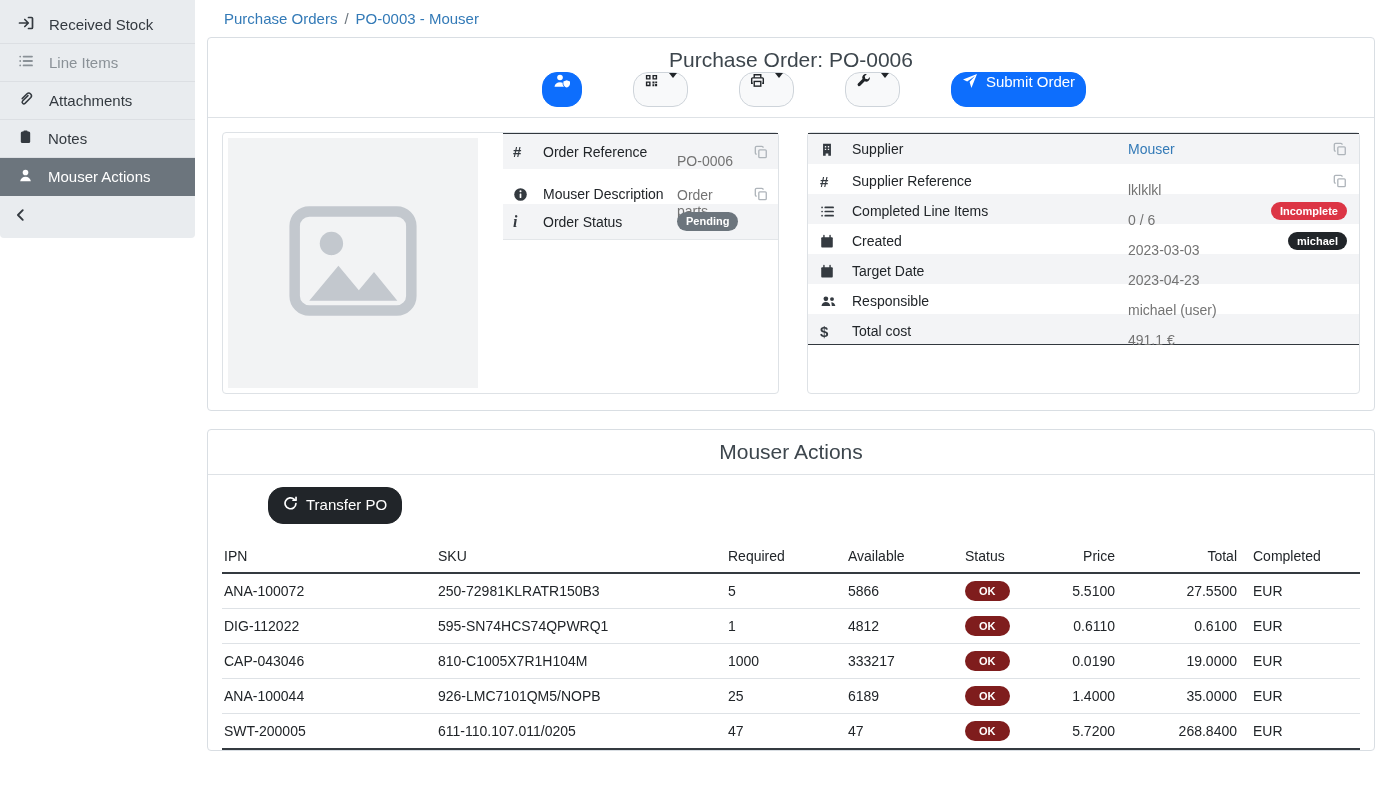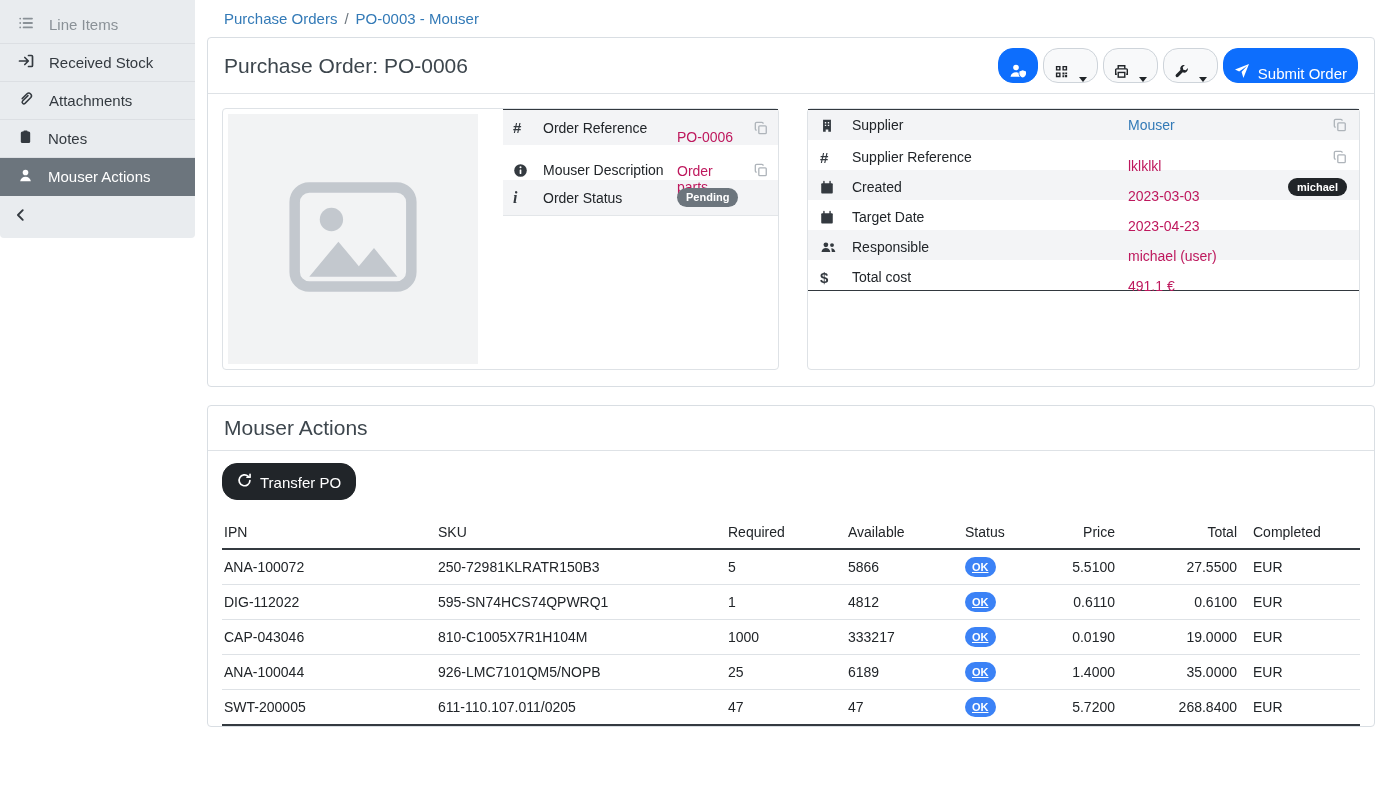--- a/index.html
+++ b/index.html
@@ -20,27 +20,27 @@
     color: #343a40; cursor: pointer; }
 
   
   .main { flex: 1 1 auto; min-width: 0; padding: 6px 8px 0 12px; }
   .breadcrumb { padding: 4px 0 10px 17px; font-size: 15px; }
   .breadcrumb a { color: #337ab7; text-decoration: none; cursor: pointer; }
   .breadcrumb .sep { color: #6c757d; margin: 0 7px; }
 
   .card { border: 1px solid #d9dee3; border-radius: 4px; background: #fff; }
   .card-header { display: flex; align-items: center; justify-content: space-between;
-    padding: 10px 16px; border-bottom: 1px solid #dee2e6; }
+    padding: 10px 16px; border-bottom: 1px solid #dee2e6; flex-direction: column; }
   .page-title { font-size: 21px; font-weight: 500; color: #3d464d; }
 
   .toolbar { display: flex; align-items: center; gap: 5px; }
-  .btn { display: inline-flex; align-items: flex-end; gap: 8px; height: 35px;
+  .btn { display: inline-flex; align-items: flex-start; gap: 8px; height: 35px;
     border-radius: 15px; border: 1px solid transparent; padding: 0 10px;
-    font-size: 15px; font-family: inherit; cursor: pointer; background: none; }
+    font-size: 15px; font-family: inherit; cursor: pointer; background: none; margin-left: 46px; }
   .btn-primary { background: #0d6efd; border-color: #0d6efd; color: #fff; }
   .btn-light { background: #f8f9fa; border-color: #ced4da; color: #212529; }
   .btn-dark { background: #212529; border-color: #212529; color: #fff; height: 37px; padding: 8px 14px; }
   .caret { width: 0; height: 0; border-left: 4px solid transparent; border-right: 4px solid transparent;
     border-top: 5px solid currentColor; margin-left: 2px; }
 
   .card-body { padding: 14px 14px 16px 14px; }
   .details-row { display: flex; gap: 28px; }
 
   .detail-card { border: 1px solid #dee2e6; border-radius: 4px; background: #fff; }
@@ -52,66 +52,66 @@
 
   .dtable { font-size: 14px; border-top: 1px solid #32383e; }
   .dtable.left-t { flex: 1 1 auto; margin-left: 20px; border-bottom: 1px solid #e3e6e9; }
   .dtable.right-t { border-bottom: 1px solid #32383e; }
   .drow { display: grid; align-items: center; }
   .left-t .drow { grid-template-columns: 30px 134px 1fr 24px; height: 35px; padding: 0 10px; }
   .right-t .drow { grid-template-columns: 32px 276px 1fr auto; height: 30px; padding: 0 12px; }
   .drow:nth-child(odd) { background: #f3f4f6; }
   .dicon { color: #343a40; font-weight: 700; font-size: 15px; display: flex; align-items: center; }
   .dicon.serif { font-family: "Liberation Serif", serif; font-style: italic; font-size: 16px; }
-  .dval { color: #be185d; margin-top: 18px; }
+  .dval { color: #737373; margin-top: 18px; }
   .dright { justify-self: end; display: flex; align-items: center; }
   .copy { color: #aeb4ba; cursor: pointer; display: flex; }
   a.link { color: #337ab7; text-decoration: none; cursor: pointer; }
 
   .badge { display: inline-block; border-radius: 10px; color: #fff; font-size: 11px;
     font-weight: 700; padding: 3px 9px; line-height: 1.1; }
   .badge-gray  { background: #6c757d; font-weight: 600; }
   .badge-red   { background: #dc3545; }
   .badge-black { background: #212529; }
-  .badge-green { background: #3b82f6; padding: 4px 7px; text-decoration: underline; }
+  .badge-green { background: #7f1d1d; padding: 4px 14px; }
 
   
   .panel { margin-top: 18px; }
   .panel-body { padding: 12px 14px 0 14px; }
   .alert { margin-top: 12px; background: #d1ecf1; color: #0c5460; border-radius: 6px;
     padding: 14px 16px; font-size: 15px; }
 
   .ptable { width: 100%; border-collapse: collapse; margin-top: 16px; font-size: 14px; }
   .ptable th { text-align: left; font-weight: 500; padding: 8px; border-bottom: 2px solid #343a40; }
   .ptable td { padding: 7px 8px; border-bottom: 1px solid #dee2e6; }
   .ptable th:first-child, .ptable td:first-child { padding-left: 2px; }
   .ptable .num { text-align: right; }
   .ptable tbody tr:last-child td { border-bottom: 2px solid #343a40; }
 </style>
 </head>
 <body>
 
 <div class="app">
 
   <aside class="sidebar">
+    <div class="side-item">
+      <span>
+        <svg width="16" height="16" viewBox="0 0 16 16" fill="none" stroke="currentColor" stroke-width="1.7" stroke-linecap="round" stroke-linejoin="round">
+            <path d="M1.5 8h8.5M6.8 4.5L10.3 8l-3.5 3.5M10.5 2.5h3a1 1 0 011 1v9a1 1 0 01-1 1h-3"></path>
+          </svg>
+      </span>
+      <span>Received Stock</span>
+    </div>
     <div class="side-item muted">
       <span>
         <svg width="16" height="16" viewBox="0 0 16 16" fill="none" stroke="currentColor" stroke-width="1.8" stroke-linecap="round">
             <path d="M2.2 3.6h.01M5.6 3.6H14M2.2 8h.01M5.6 8H14M2.2 12.4h.01M5.6 12.4H14"></path>
           </svg>
       </span>
       <span>Line Items</span>
-    </div>
-    <div class="side-item">
-      <span>
-        <svg width="16" height="16" viewBox="0 0 16 16" fill="none" stroke="currentColor" stroke-width="1.7" stroke-linecap="round" stroke-linejoin="round">
-            <path d="M1.5 8h8.5M6.8 4.5L10.3 8l-3.5 3.5M10.5 2.5h3a1 1 0 011 1v9a1 1 0 01-1 1h-3"></path>
-          </svg>
-      </span>
-      <span>Received Stock</span>
     </div>
     <div class="side-item">
       <span>
         <svg width="16" height="16" viewBox="0 0 16 16" fill="none" stroke="currentColor" stroke-width="1.5" stroke-linecap="round">
             <path d="M4.2 7.6l4.8-4.8a2.7 2.7 0 013.8 3.8l-5.8 5.8a1.7 1.7 0 01-2.4-2.4l5.4-5.4"></path>
           </svg>
       </span>
       <span>Attachments</span>
     </div>
     <div class="side-item">
@@ -272,20 +272,32 @@
                 <span class="dval">lklklkl</span>
                 <span class="dright copy">
                   <svg width="14" height="14" viewBox="0 0 16 16" fill="none" stroke="currentColor" stroke-width="1.5" stroke-linejoin="round">
                       <rect x="5.5" y="5.5" width="8.5" height="9" rx="1.2"></rect>
                       <path d="M10.5 3.2V3a1.5 1.5 0 00-1.5-1.5H3A1.5 1.5 0 001.5 3v6A1.5 1.5 0 003 10.5h.2"></path>
                     </svg>
                 </span>
               </div>
               <div class="drow">
                 <span class="dicon">
+                  <svg width="15" height="15" viewBox="0 0 16 16" fill="none" stroke="currentColor" stroke-width="1.8" stroke-linecap="round">
+                      <path d="M2.2 3.6h.01M5.6 3.6H14M2.2 8h.01M5.6 8H14M2.2 12.4h.01M5.6 12.4H14"></path>
+                    </svg>
+                </span>
+                <span>Completed Line Items</span>
+                <span class="dval">0 / 6</span>
+                <span class="dright">
+                    <span class="badge badge-red">Incomplete</span>
+                  </span>
+              </div>
+              <div class="drow">
+                <span class="dicon">
                   <svg width="14" height="15" viewBox="0 0 16 16">
                       <path d="M4.5 1.2v2.6M11.5 1.2v2.6" stroke="#343a40" stroke-width="1.6" stroke-linecap="round" fill="none"></path>
                       <rect x="1.4" y="3.2" width="13.2" height="11.6" rx="1" fill="#343a40"></rect>
                     </svg>
                 </span>
                 <span>Created</span>
                 <span class="dval">2023-03-03</span>
                 <span class="dright">
                     <span class="badge badge-black">michael</span>
                   </span>

